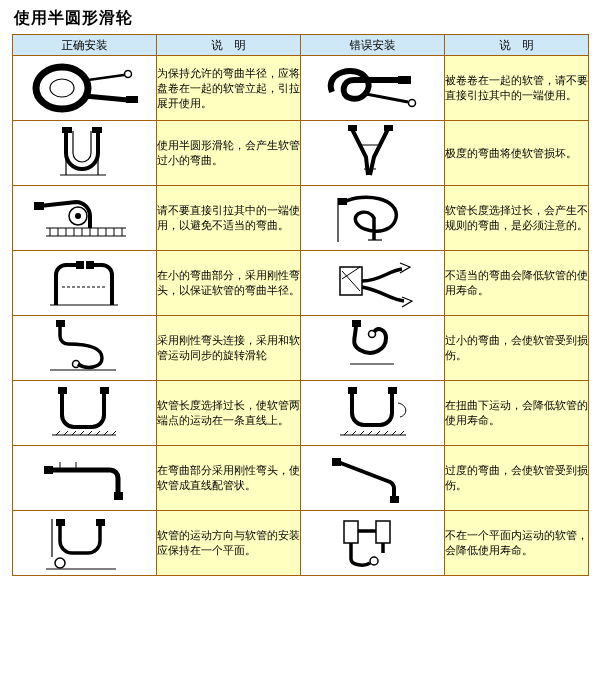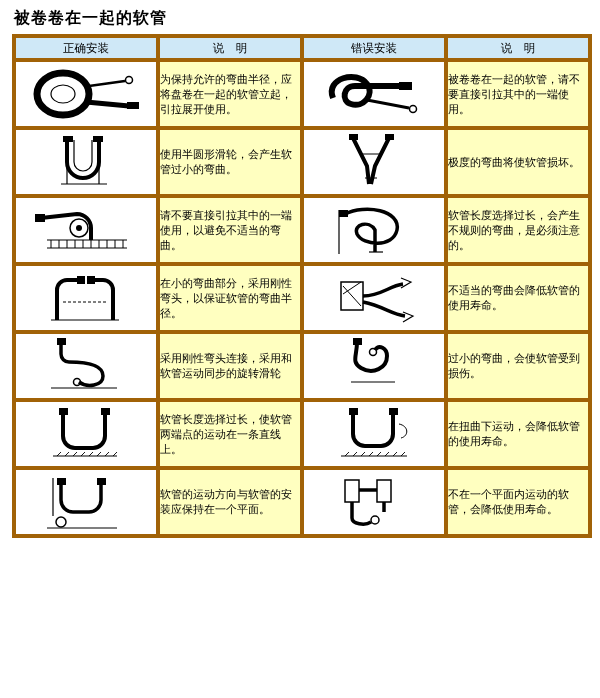--- a/index.html
+++ b/index.html
@@ -29,21 +29,21 @@
     margin: 2px 0 6px 2px;
     line-height: 20px;
   }
   table.main {
     border-collapse: collapse;
     width: 576px;
     table-layout: fixed;
     border: 1px solid #1b3a8c;
   }
   table.main td, table.main th {
-    border: 4px solid #a16207;
+    border: 1px solid #a16207;
     padding: 0;
     vertical-align: middle;
   }
   thead th {
     background: #cfe8f7;
     font-size: 11.5px;
     font-weight: normal;
     height: 20px;
     color: #000;
     text-align: center;
@@ -69,21 +69,21 @@
     height: 60px;
     display: block;
     margin: 0 auto;
   }
 </style>
 </head>
 <body>
 
 <div class="page">
 
-  <div class="title">被卷卷在一起的软管</div>
+  <div class="title">使用半圆形滑轮</div>
 
   <table class="main">
     <colgroup>
       <col class="c-img">
         <col class="c-txt">
         <col class="c-img">
         <col class="c-txt">
     </colgroup>
     <thead>
       <tr>
@@ -233,20 +233,39 @@
             <rect x="44" y="4" width="9" height="7" fill="#000"></rect>
             <rect x="84" y="4" width="9" height="7" fill="#000"></rect>
             <path d="M36 52 L102 52" stroke="#000" stroke-width="1.2"></path>
             <path d="M40 52 L44 48 M48 52 L52 48 M56 52 L60 48 M64 52 L68 48 M72 52 L76 48 M80 52 L84 48 M88 52 L92 48 M96 52 L100 48" stroke="#000" stroke-width="0.9"></path>
             <path d="M94 20 C104 22, 104 32, 96 34" fill="none" stroke="#000" stroke-width="1"></path>
           </svg>
         </td>
         <td class="txt-cell">在扭曲下运动，会降低软管的使用寿命。</td>
       </tr>
 
+      <tr>
+        <td class="img-cell">
+          <svg class="fig" viewBox="0 0 138 60">
+            <path d="M34 22 L94 22 A8 8 0 0 1 102 30 L102 46" fill="none" stroke="#000" stroke-width="5"></path>
+            <rect x="28" y="18" width="9" height="8" fill="#000"></rect>
+            <rect x="98" y="44" width="9" height="8" fill="#000"></rect>
+            <path d="M44 22 L44 14 M60 22 L60 14" stroke="#000" stroke-width="1"></path>
+          </svg>
+        </td>
+        <td class="txt-cell">在弯曲部分采用刚性弯头，使软管成直线配管状。</td>
+        <td class="img-cell">
+          <svg class="fig" viewBox="0 0 138 60">
+            <path d="M34 14 L86 34 A8 8 0 0 1 90 42 L90 50" fill="none" stroke="#000" stroke-width="4"></path>
+            <rect x="28" y="10" width="9" height="8" fill="#000"></rect>
+            <rect x="86" y="48" width="9" height="7" fill="#000"></rect>
+          </svg>
+        </td>
+        <td class="txt-cell">过度的弯曲，会使软管受到损伤。</td>
+      </tr>
 
 
       <tr>
         <td class="img-cell">
           <svg class="fig" viewBox="0 0 138 60">
             <path d="M36 6 L36 44" stroke="#000" stroke-width="1.2"></path>
             <path d="M44 10 L44 28 A12 12 0 0 0 56 40 L72 40 A12 12 0 0 0 84 28 L84 10" fill="none" stroke="#000" stroke-width="3.5"></path>
             <rect x="40" y="6" width="9" height="7" fill="#000"></rect>
             <rect x="80" y="6" width="9" height="7" fill="#000"></rect>
             <circle cx="44" cy="50" r="5" fill="none" stroke="#000" stroke-width="1.5"></circle>

